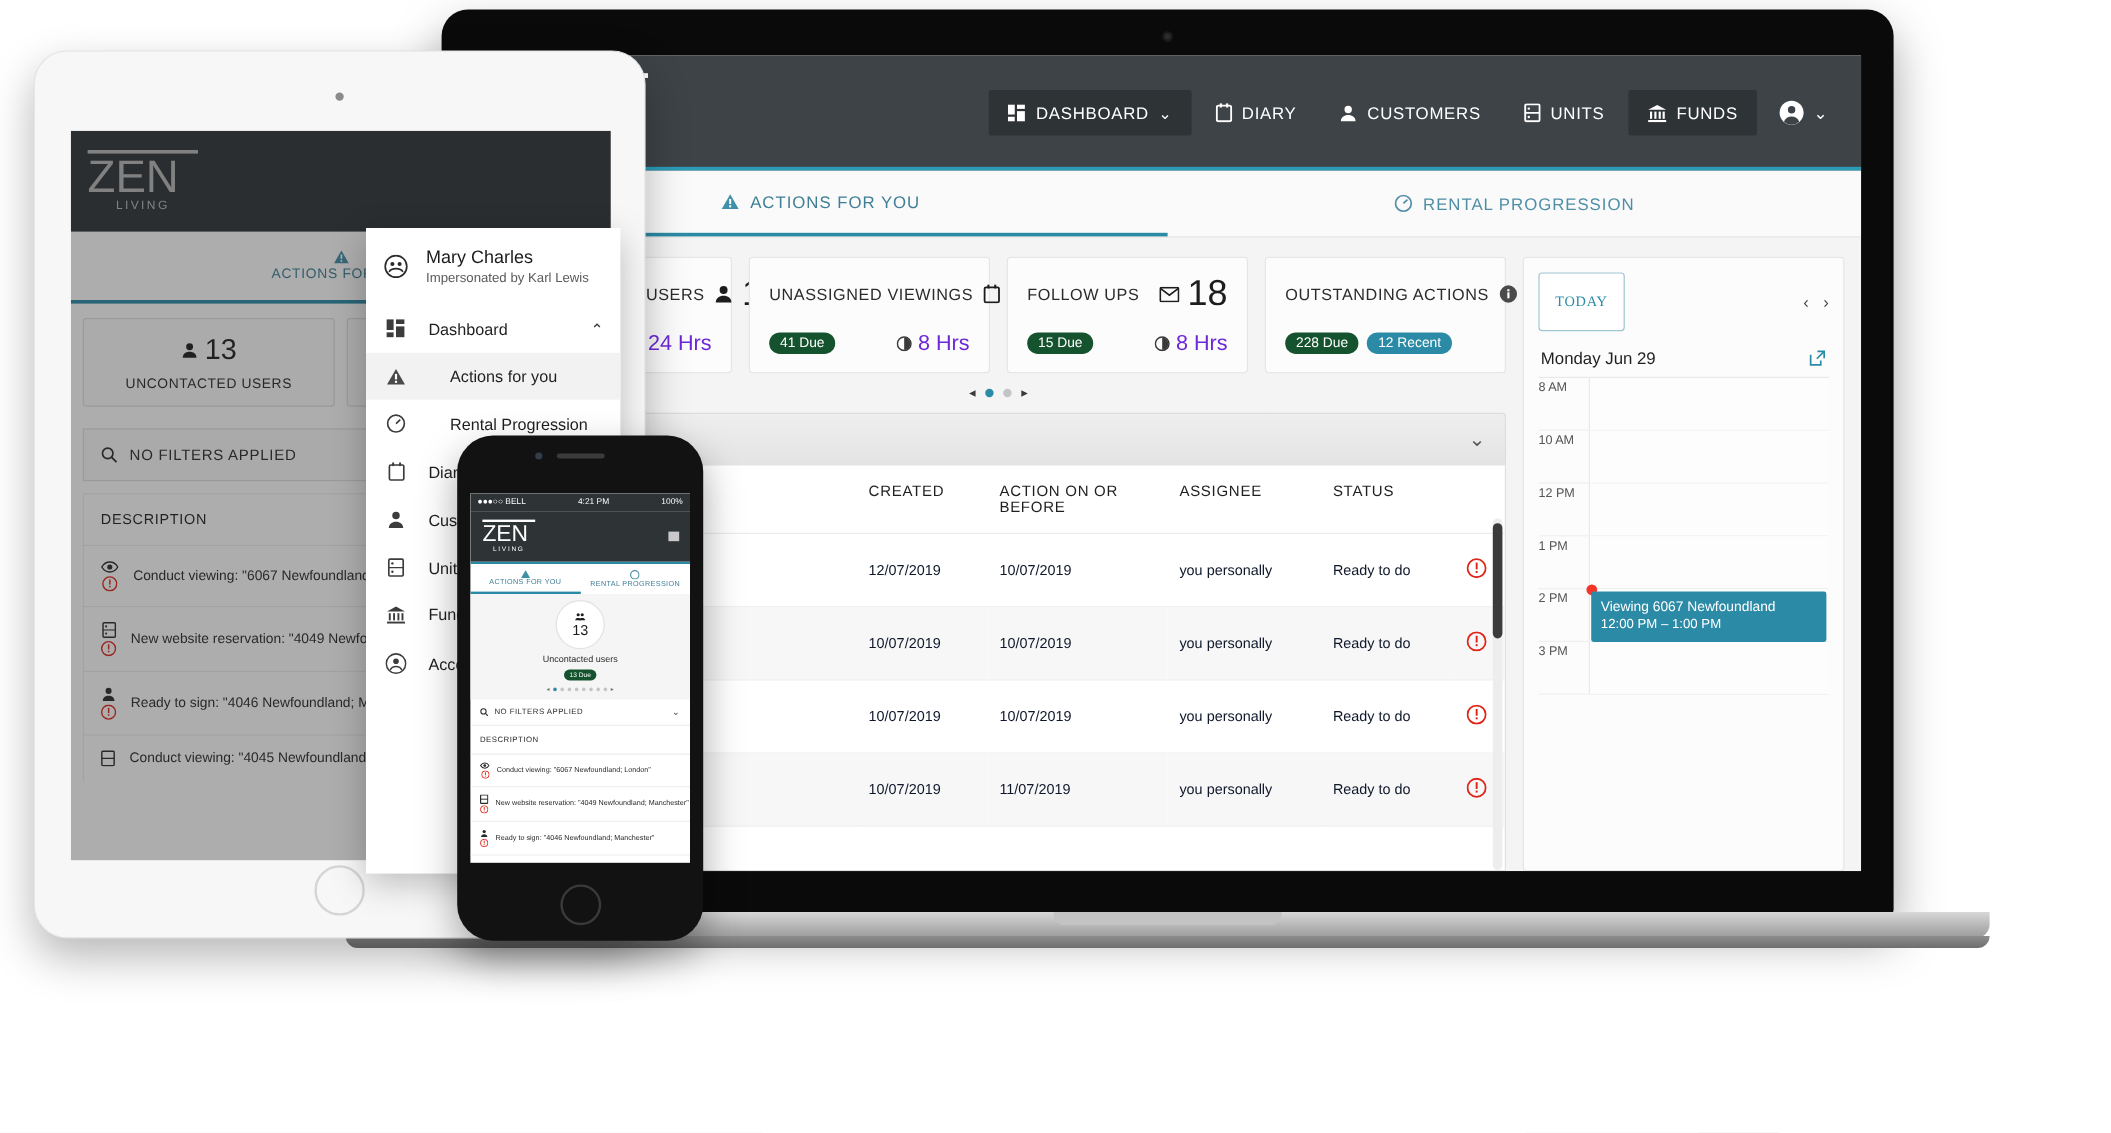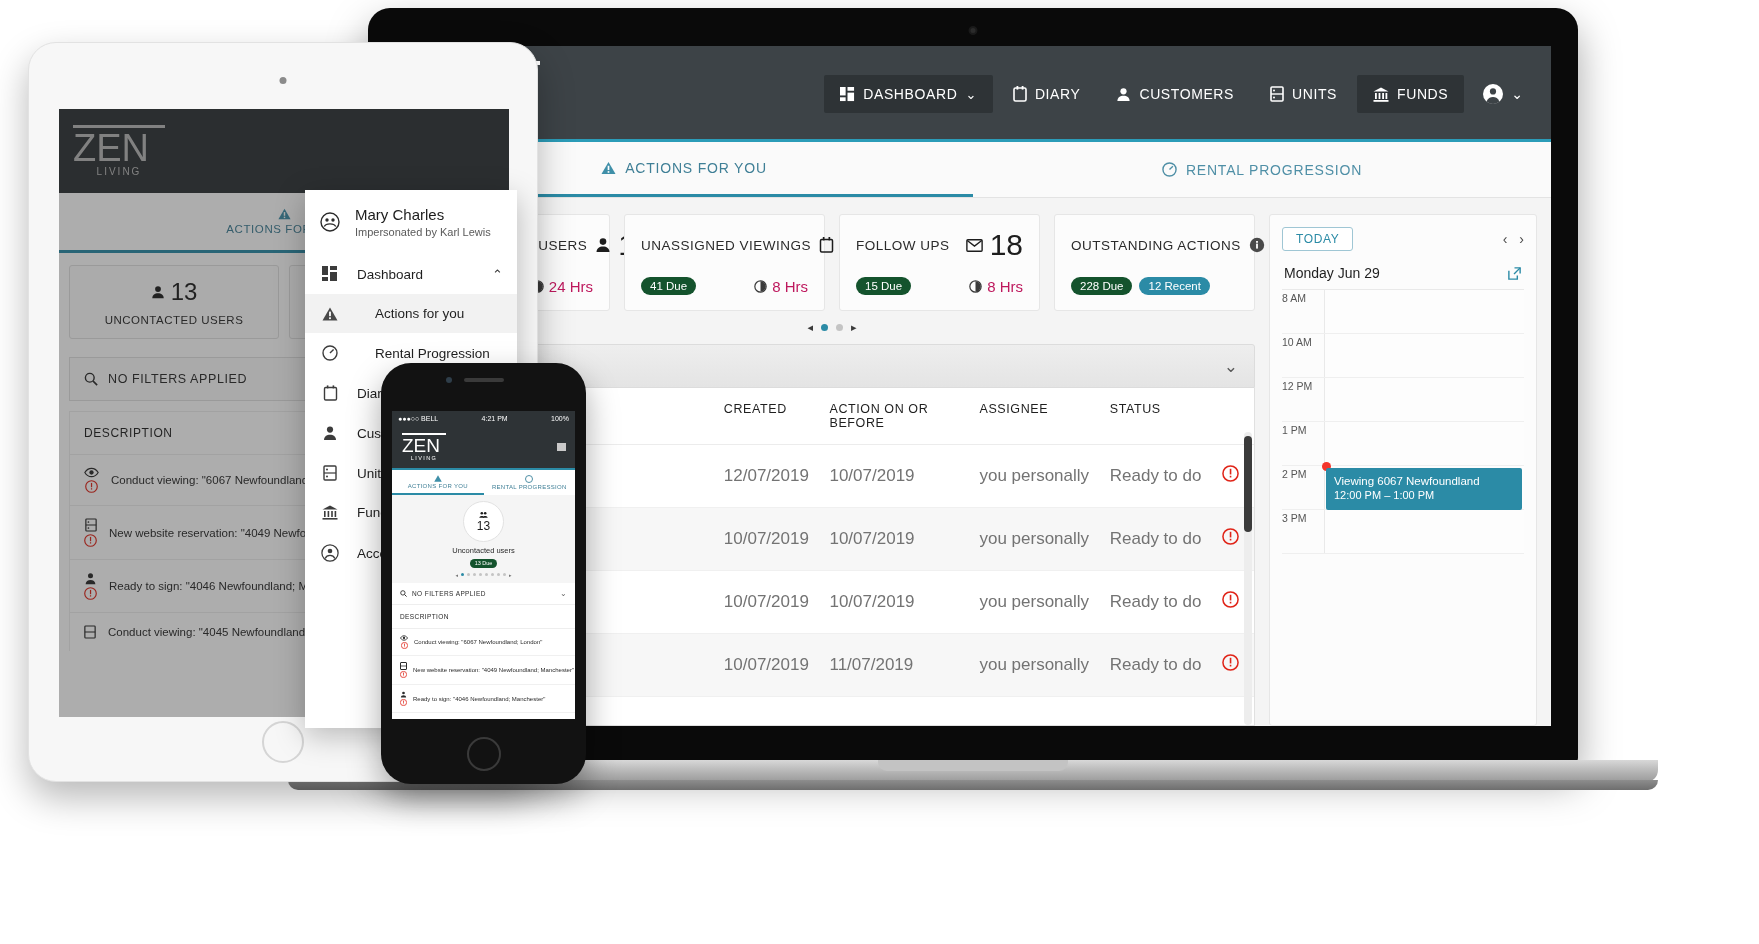--- a/index.html
+++ b/index.html
@@ -70,49 +70,49 @@
   .kpis { display:flex; gap:14px; }
   .kpi { flex:1; background:#fcfcfc; border:1px solid #e6e6e6; border-radius:3px;
     padding:15px 16px 13px; min-width:0; }
   .kpi-top { display:flex; align-items:center; justify-content:space-between; gap:8px; }
   .kpi-label { font-size:13.5px; letter-spacing:.5px; color:#2b2b2b; white-space:nowrap; }
   .kpi-num { display:flex; align-items:center; gap:7px; font-size:30px; color:#1d1d1d; line-height:1; }
   .kpi-bot { display:flex; align-items:center; justify-content:space-between; margin-top:15px; min-height:22px;}
   .pill { font-size:11.5px; color:#fff; border-radius:11px; padding:3px 9px; white-space:nowrap;}
   .pill.red { background:#14532d; }
   .pill.blue { background:#2b8ba6; }
-  .hrs { display:flex; align-items:center; gap:5px; font-size:15px; color:#be185d;text-align:right; }
+  .hrs { display:flex; align-items:center; gap:5px; font-size:18px; color:#6d28d9;text-align:right; }
   .pills { display:flex; gap:7px; }
   .carousel { display:flex; align-items:center; justify-content:center; gap:8px; margin:10px 0 6px; }
   .cdot { width:7px; height:7px; border-radius:50%; background:#c4c4c4; }
   .cdot.on { background:#2b8ba6; }
   .carr { color:#3a3a3a; font-size:11px; }
 
   
   .collapse-bar { margin-top:4px; height:44px; background:linear-gradient(#eeeeee,#e4e4e4);
     border:1px solid #dcdcdc; border-radius:3px 3px 0 0; display:flex; align-items:center;
     justify-content:flex-end; padding:0 16px; }
 
   
   .table-wrap { flex:1; background:#fff; border:1px solid #e0e0e0; border-top:none; overflow:hidden; position:relative; }
   table { width:100%; border-collapse:collapse; }
   th { font-size:12.5px; letter-spacing:.6px; color:#1f1f1f; text-align:left;
     padding:14px 10px; font-weight:400; vertical-align:top; border-bottom:1px solid #ececec; }
-  td { font-size:17px; color:#737373; padding:20px 10px; border-bottom:1px solid #f0f0f0; }
+  td { font-size:12px; color:#0f172a; padding:20px 10px; border-bottom:1px solid #f0f0f0; }
   tbody tr:nth-child(even) { background:#f7f7f7; }
   .col-desc { width:36%; }
   .scroll-track { position:absolute; right:2px; top:44px; bottom:0; width:8px; background:#ededed; border-radius:4px;}
   .scroll-thumb { position:absolute; right:2px; top:48px; width:8px; height:96px; background:#3b3b3b; border-radius:4px;}
 
   
   .cal { background:#fcfcfc; border:1px solid #e6e6e6; border-radius:3px; height:100%;
     padding:12px 12px 0 12px; display:flex; flex-direction:column; }
   .cal-head { display:flex; align-items:center; justify-content:space-between; }
   .today-btn { border:1px solid #9fc6d4; color:#2b8ba6; font-size:12px; letter-spacing:.6px;
-    padding:4px 13px; border-radius:3px; background:#fff; }
+    padding:16px 13px; border-radius:3px; background:#fff;font-family:Liberation Serif, serif; }
   .cal-arrows { display:flex; gap:12px; color:#4a4a4a; font-size:14px; }
   .cal-date-row { display:flex; align-items:center; justify-content:space-between; margin:14px 2px 8px; }
   .cal-date { font-size:14px; color:#1f1f1f; }
   .cal-grid { flex:1; position:relative; border-top:1px solid #e9e9e9; overflow:hidden; }
   .hour { height:44px; position:relative; border-bottom:1px solid #efefef; display:flex; }
   .hour-lab { width:42px; flex:none; font-size:10.5px; color:#555; padding-top:2px; }
   .hour-cell { flex:1; border-left:1px solid #e9e9e9; background:#fdfdfd; }
   .event { position:absolute; left:44px; right:2px; background:#2b8ba6; color:#fff;
     border-radius:2px; padding:6px 8px; }
   .event .t1 { font-size:11.5px; line-height:1.25; }

